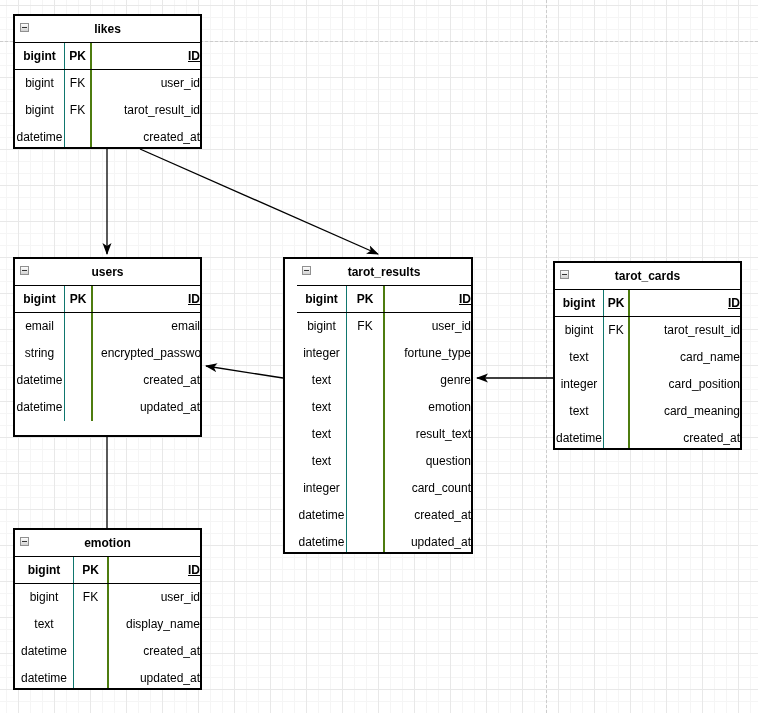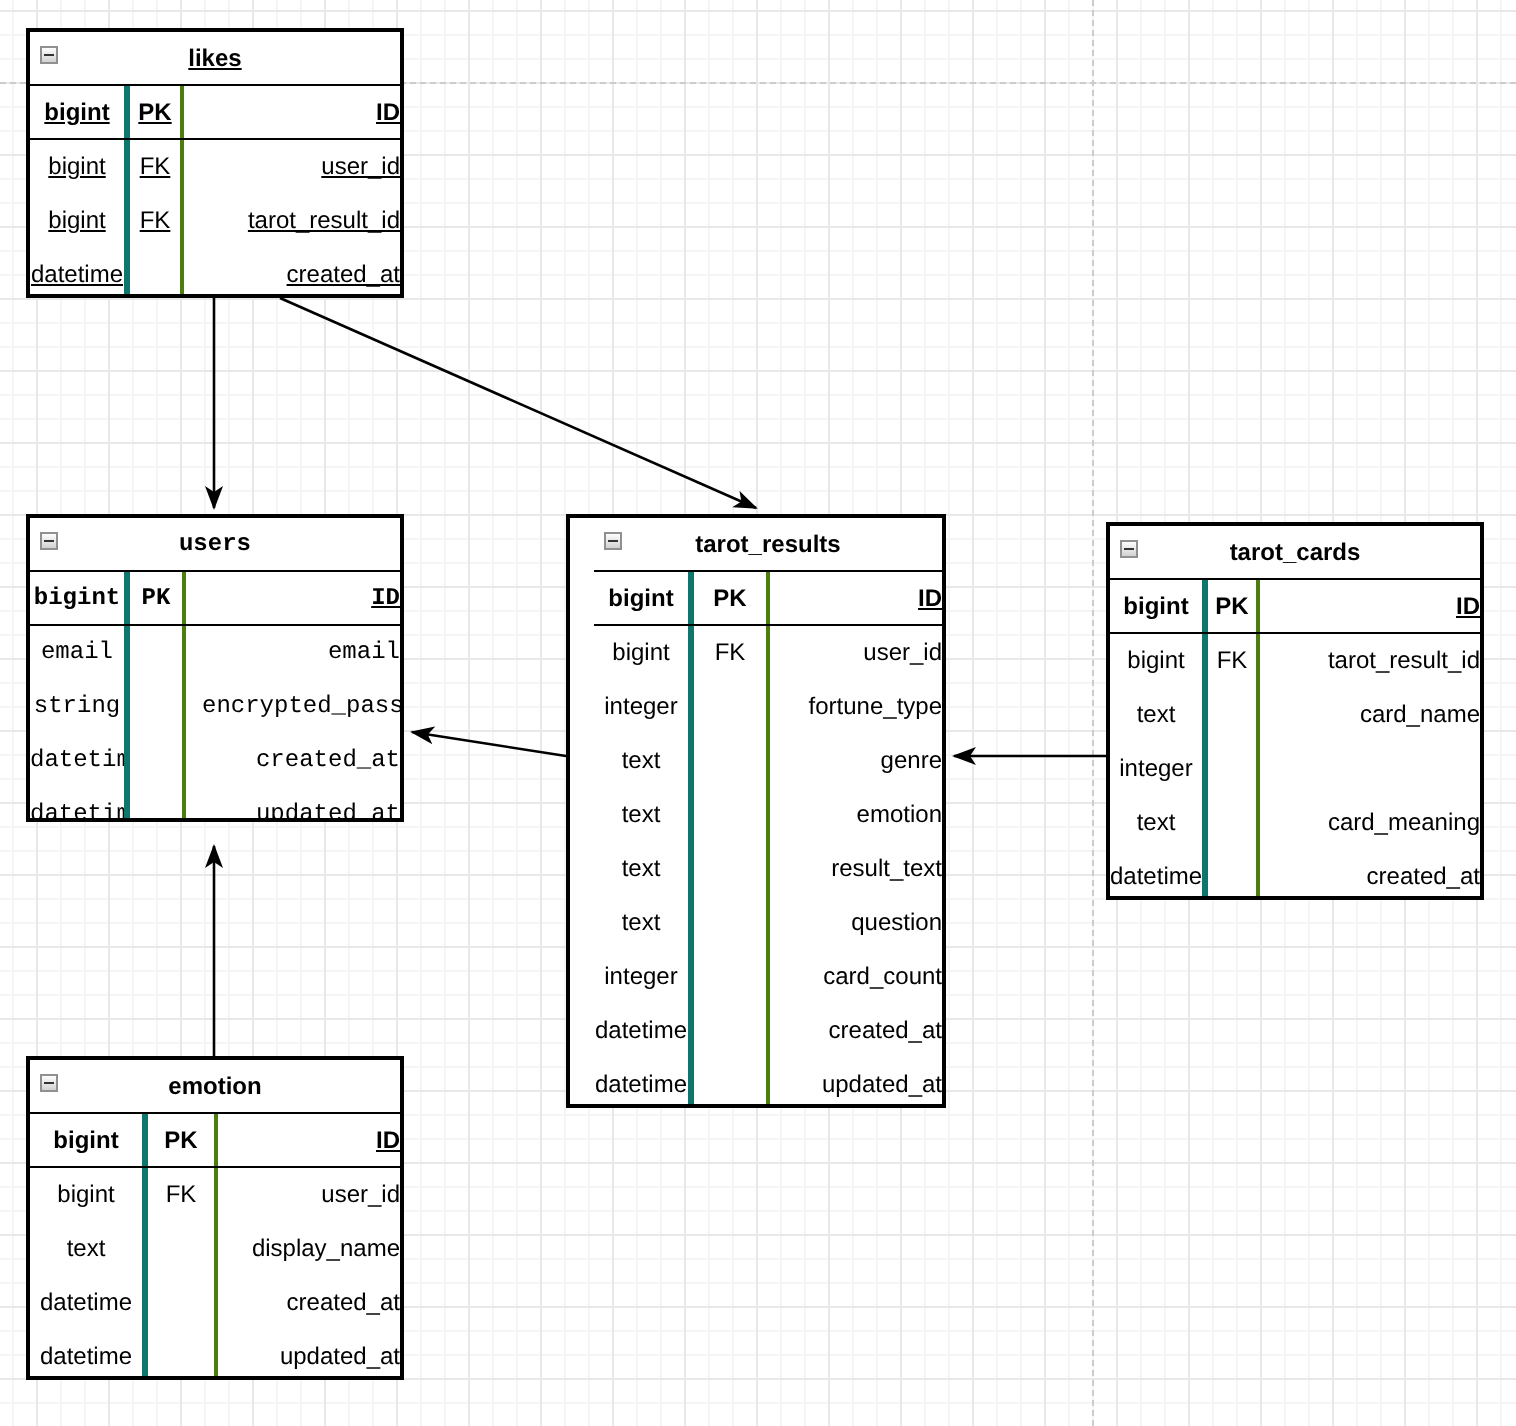--- a/index.html
+++ b/index.html
@@ -44,21 +44,21 @@
     background: linear-gradient(#fdfdfd, #d2d2d2);
     display: flex; align-items: center; justify-content: center;
   }
   .collapse .minus { width: 5px; height: 1px; background: #333333; }
   .er-row { display: flex; height: 27px; line-height: 27px; box-sizing: border-box; }
   .er-row.pk {
     font-weight: bold; border-bottom: 1px solid #000000; line-height: 26px;
   }
   .er-row.pk .cell.name span { text-decoration: underline; }
   .cell { box-sizing: border-box; white-space: nowrap; overflow: hidden; }
-  .cell.type { width: var(--c1); text-align: center; border-right: 3px solid #0f766e; }
+  .cell.type { width: var(--c1); text-align: center; border-right: 1px solid #0f766e; }
   .cell.key  { width: var(--c2); text-align: center; border-right: 2px solid #4d7c0f; }
   .cell.name { flex: 1; padding-left: 8px; text-align: right; }
 </style>
 </head>
 <body>
 
 <div id="canvas">
 
   <div class="page-line-v"></div>
   <div class="page-line-h"></div>
@@ -69,21 +69,21 @@
         <path d="M0,0 L12,4.5 L0,9 L3,4.5 Z" fill="#000000"></path>
       </marker>
     </defs>
     <path d="M107,149 L107,254" stroke="#000000" stroke-width="1.3" fill="none" marker-end="url(#arr)"></path>
     <path d="M140,149 L378,254" stroke="#000000" stroke-width="1.3" fill="none" marker-end="url(#arr)"></path>
     <path d="M283,378 L206,366" stroke="#000000" stroke-width="1.3" fill="none" marker-end="url(#arr)"></path>
     <path d="M553,378 L477,378" stroke="#000000" stroke-width="1.3" fill="none" marker-end="url(#arr)"></path>
     <path d="M107,528 L107,423" stroke="#000000" stroke-width="1.3" fill="none" marker-end="url(#arr)"></path>
   </svg>
 
-  <div class="er-table" style="left:13px; top:14px; width:189px; height:135px;text-decoration:underline; --c1:50px; --c2:27px; --c3:112px;">
+  <div class="er-table" style="left:13px; top:14px; width:189px; height:135px; --c1:50px; --c2:27px; --c3:112px;">
     <div class="er-header">
       <span class="collapse">
           <span class="minus"></span>
         </span>
       <span>likes</span>
     </div>
     <div class="er-rows">
         <div class="er-row pk">
           <span class="cell type"><span>bigint</span></span>
           <span class="cell key"><span>PK</span></span>
@@ -100,21 +100,21 @@
           <span class="cell name"><span>tarot_result_id</span></span>
         </div>
         <div class="er-row">
           <span class="cell type"><span>datetime</span></span>
           <span class="cell key"><span></span></span>
           <span class="cell name"><span>created_at</span></span>
         </div>
       </div>
   </div>
 
-  <div class="er-table" style="left:13px; top:257px; width:189px; height:154px;font-family:Liberation Mono, monospace; --c1:50px; --c2:28px; --c3:111px;">
+  <div class="er-table" style="left:13px; top:257px; width:189px; height:180px; --c1:50px; --c2:28px; --c3:111px;">
     <div class="er-header">
       <span class="collapse">
           <span class="minus"></span>
         </span>
       <span>users</span>
     </div>
     <div class="er-rows">
         <div class="er-row pk">
           <span class="cell type"><span>bigint</span></span>
           <span class="cell key"><span>PK</span></span>
@@ -223,20 +223,21 @@
           <span class="cell name"><span>tarot_result_id</span></span>
         </div>
         <div class="er-row">
           <span class="cell type"><span>text</span></span>
           <span class="cell key"><span></span></span>
           <span class="cell name"><span>card_name</span></span>
         </div>
         <div class="er-row">
           <span class="cell type"><span>integer</span></span>
           <span class="cell key"><span></span></span>
+          <span class="cell name"><span>card_position</span></span>
         </div>
         <div class="er-row">
           <span class="cell type"><span>text</span></span>
           <span class="cell key"><span></span></span>
           <span class="cell name"><span>card_meaning</span></span>
         </div>
         <div class="er-row">
           <span class="cell type"><span>datetime</span></span>
           <span class="cell key"><span></span></span>
           <span class="cell name"><span>created_at</span></span>

